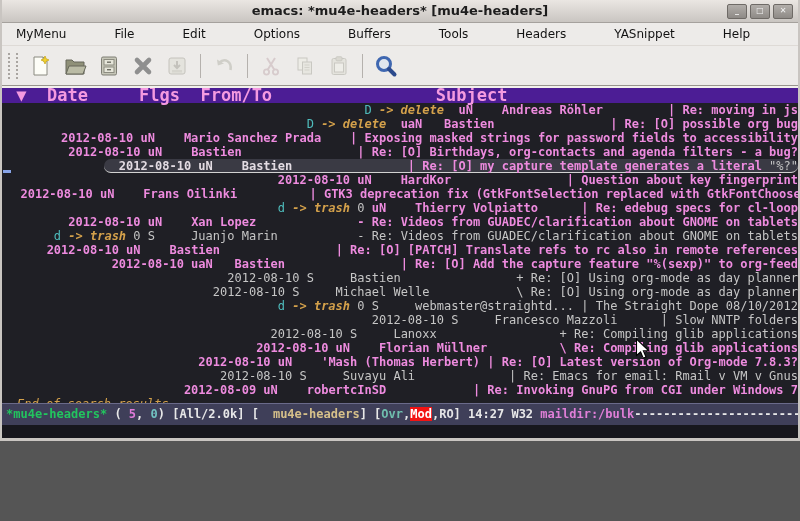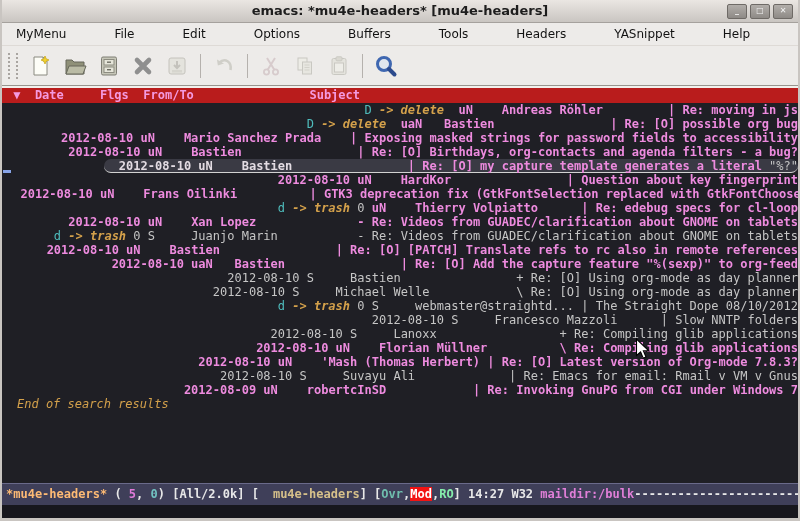--- a/index.html
+++ b/index.html
@@ -1,16 +1,16 @@
 <!DOCTYPE html>
 <html><head>
 <meta charset="utf-8">
 <style>
   html,body{margin:0;padding:0;background:#555;}
-  .frame{position:relative;width:800px;height:521px;box-sizing:border-box;
+  .frame{position:relative;width:800px;height:441px;box-sizing:border-box;
     border-left:2px solid #c9c5c1;border-right:2px solid #c9c5c1;border-bottom:3px solid #c9c5c1;
     display:flex;flex-direction:column;background:#1f1f25;overflow:hidden;
     font-family:"DejaVu Sans","Liberation Sans",sans-serif;}
   
   .titlebar{height:22px;flex:0 0 22px;background:linear-gradient(#eae6e2,#c9c5c1);
     border-bottom:1px solid #a5a19d;position:relative;text-align:center;}
   .titlebar .title{font-size:13px;font-weight:bold;color:#1d1d1d;line-height:22px;}
   .winctl{position:absolute;right:5px;top:4px;display:flex;gap:3px;}
   .winbtn{width:18px;height:13px;border:1px solid #6e6a66;border-radius:2px;
     background:linear-gradient(#b2aeaa,#8e8a86);color:#f2f2f2;font-size:8px;line-height:12px;
@@ -22,44 +22,44 @@
   
   .toolbar{height:39px;flex:0 0 39px;background:#edebe9;display:flex;align-items:center;
     border-bottom:1px solid #98948e;padding-left:4px;}
   .grip{width:6px;height:26px;margin:0 6px 0 2px;border-left:2px dotted #a9a5a1;border-right:2px dotted #a9a5a1;}
   .tbtn{width:34px;height:30px;display:flex;align-items:center;justify-content:center;}
   .tbtn.disabled{opacity:.42;}
   .tsep{width:1px;height:24px;background:#b5b1ad;margin:0 6px;}
   
   .buffer{flex:1 1 auto;background:#1f1f25;border-top:2px solid #f2f0ec;overflow:hidden;position:relative;}
   .mono{font-family:"DejaVu Sans Mono","Liberation Mono",monospace;font-size:12px;line-height:14px;white-space:pre;}
-  .header-line{height:15px;background:#b91c1c;color:#f49ae0;font-weight:bold;padding-left:4px;
-    font-family:"DejaVu Sans Mono","Liberation Mono",monospace;font-size:12px;line-height:15px;white-space:pre;}
+  .header-line{height:15px;background:#4c1d95;color:#f49ae0;font-weight:bold;padding-left:4px;
+    font-family:"DejaVu Sans Mono","Liberation Mono",monospace;font-size:17px;line-height:15px;white-space:pre;}
   .rows{padding-left:4px;text-align:right;}
   .row{height:14px;}
   .r-unread{color:#ee8bdf;font-weight:bold;}
   .r-read{color:#c6c6c6;}
   .mk{color:#4fbdbd;font-weight:normal;}
   .act{color:#d4a14b;font-style:italic;font-weight:bold;}
   .dim{color:#c2c2c2;font-weight:normal;}
   .hl{background:#3a3a44;border-bottom:1px solid #d2d2d2;display:inline-block;height:13px;border-radius:7px;}
   .selbase{color:#e3dce3;}
   .eos{color:#d4a14b;font-style:italic;padding-left:15px;}
   .cursor-block{position:absolute;left:1px;width:8px;height:3px;background:#88a4e8;}
   
   .modeline{height:21px;flex:0 0 21px;background:#3f3f59;border-top:1px solid #6a6a8a;
     color:#e8e8e8;font-family:"DejaVu Sans Mono","Liberation Mono",monospace;font-size:12px;
     line-height:20px;white-space:pre;padding-left:4px;font-weight:bold;overflow:hidden;}
-  .ml-buffer-name{color:#fdba74;}
+  .ml-buffer-name{color:#22c55e;}
   .ml-count-a{color:#df7ad8;}
   .ml-count-b{color:#72c2c2;}
   .ml-mode{color:#d6c08a;padding-left:14px;}
   .ml-ovr{color:#6fbfae;}
   .ml-mod{color:#ffffff;background:#f21414;}
-  .ml-ro{color:#86efac;}
+  .ml-ro{color:#e5e5e5;}
   .ml-maildir{color:#e07fd8;}
   
   .echo{flex:0 0 13px;background:#17171d;}
   .mouse{position:absolute;left:633px;top:338px;z-index:5;}
 </style>
 </head>
 <body>
 
 <div class="frame">
 

